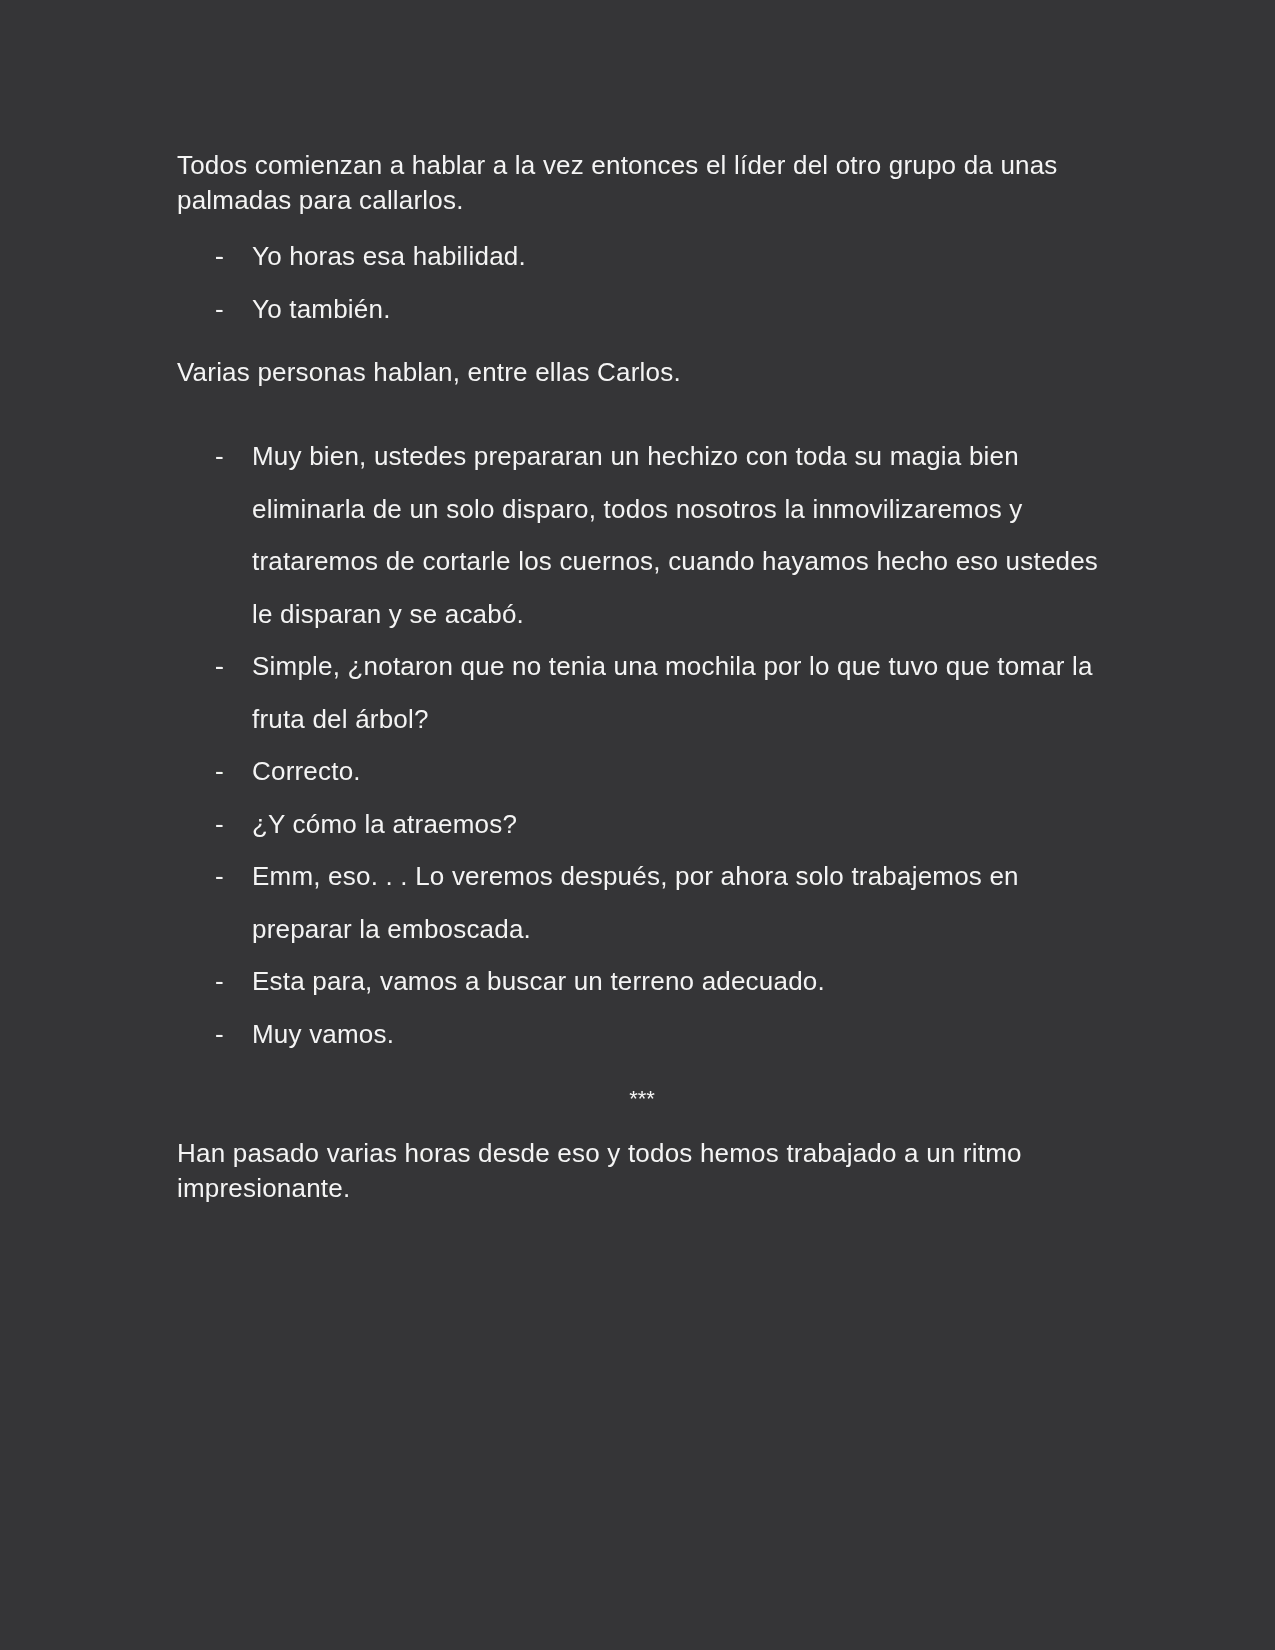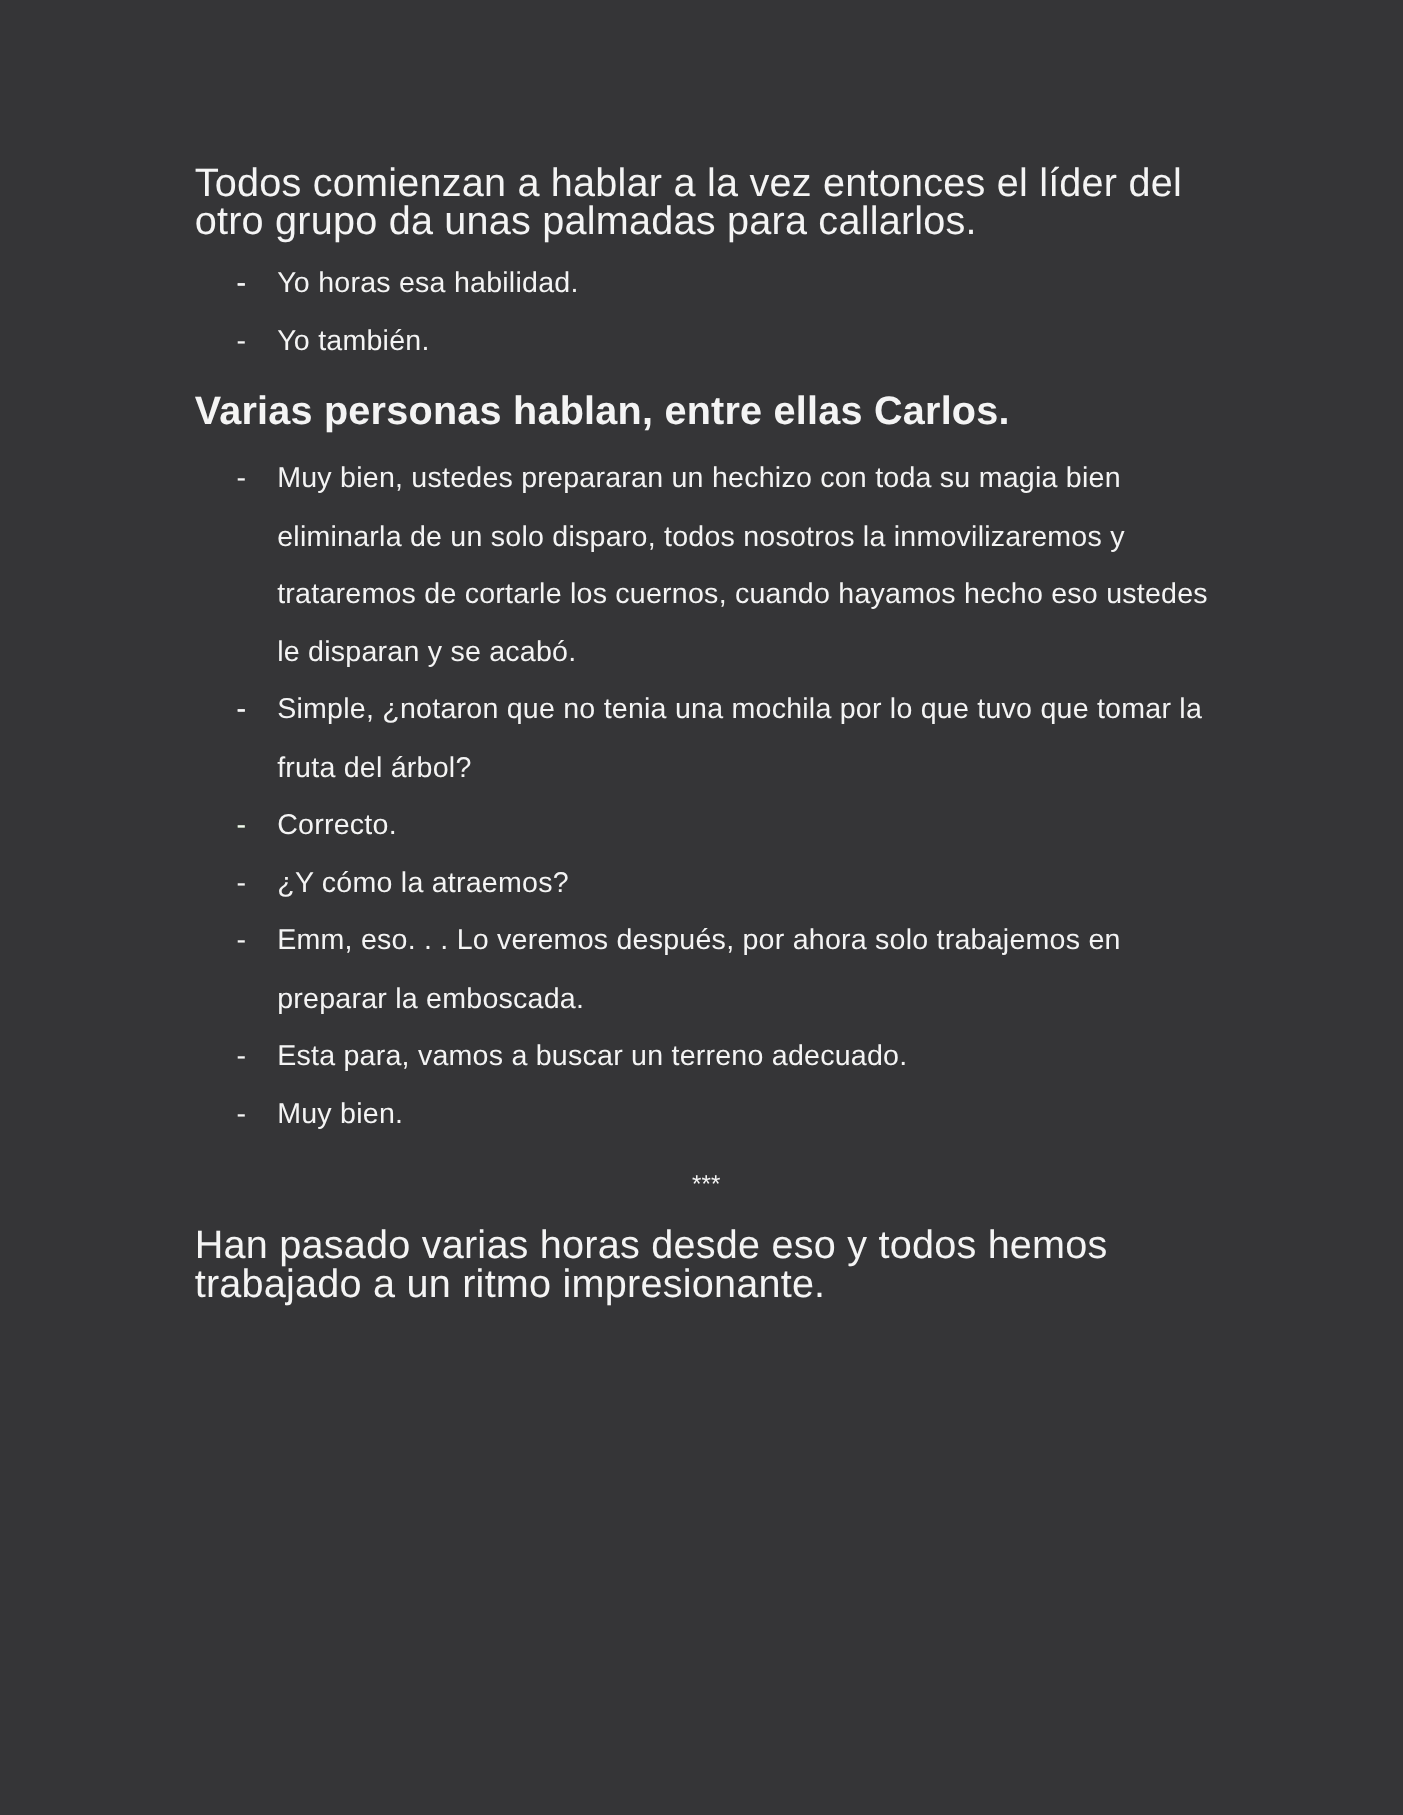--- a/index.html
+++ b/index.html
@@ -15,21 +15,21 @@
       font-family: "Liberation Sans", "DejaVu Sans", sans-serif;
       color: #f4f4f4;
     }
     .page {
       position: absolute;
       left: 177px;
       top: 148px;
       width: 930px;
     }
     .para {
-      font-size: 36px;
+      font-size: 26px;
       line-height: 35px;
       margin: 0;
       letter-spacing: 0.2px;
     }
     .dialogue {
       list-style: none;
       margin: 0;
       padding: 0;
     }
     .dialogue li {
@@ -60,31 +60,31 @@
 <div class="page">
 
   <p class="para" style="margin-bottom:12px;">Todos comienzan a hablar a la vez entonces el líder del otro grupo da unas palmadas para callarlos.</p>
 
   <ul class="dialogue">
     <li><span class="dash">-</span></li>
     <li><span class="dash">-</span><span>Yo horas esa habilidad.</span></li>
     <li><span class="dash">-</span><span>Yo también.</span></li>
   </ul>
 
-  <p class="para" style="margin-top:20px; margin-bottom:18px;font-weight:bold;">Varias personas hablan, entre ellas Carlos.</p>
+  <p class="para" style="margin-top:20px; margin-bottom:40px;">Varias personas hablan, entre ellas Carlos.</p>
 
   <ul class="dialogue">
     <li><span class="dash">-</span><span>Muy bien, ustedes prepararan un hechizo con toda su magia bien eliminarla de un solo disparo, todos nosotros la inmovilizaremos y trataremos de cortarle los cuernos, cuando hayamos hecho eso ustedes le disparan y se acabó.</span></li>
     <li><span class="dash">-</span></li>
     <li><span class="dash">-</span><span>Simple, ¿notaron que no tenia una mochila por lo que tuvo que tomar la fruta del árbol?</span></li>
     <li class="green"><span class="dash">-</span></li>
     <li><span class="dash">-</span><span>Correcto.</span></li>
     <li><span class="dash">-</span><span>¿Y cómo la atraemos?</span></li>
     <li><span class="dash">-</span><span>Emm, eso. . . Lo veremos después, por ahora solo trabajemos en preparar la emboscada.</span></li>
     <li><span class="dash">-</span><span>Esta para, vamos a buscar un terreno adecuado.</span></li>
-    <li><span class="dash">-</span><span>Muy bien.</span></li>
+    <li><span class="dash">-</span><span>Muy vamos.</span></li>
   </ul>
 
   <p class="separator" style="margin-top:24px; margin-bottom:22px;">***</p>
 
   <p class="para">Han pasado varias horas desde eso y todos hemos trabajado a un ritmo impresionante.</p>
 
 </div>
 
 </body></html>

